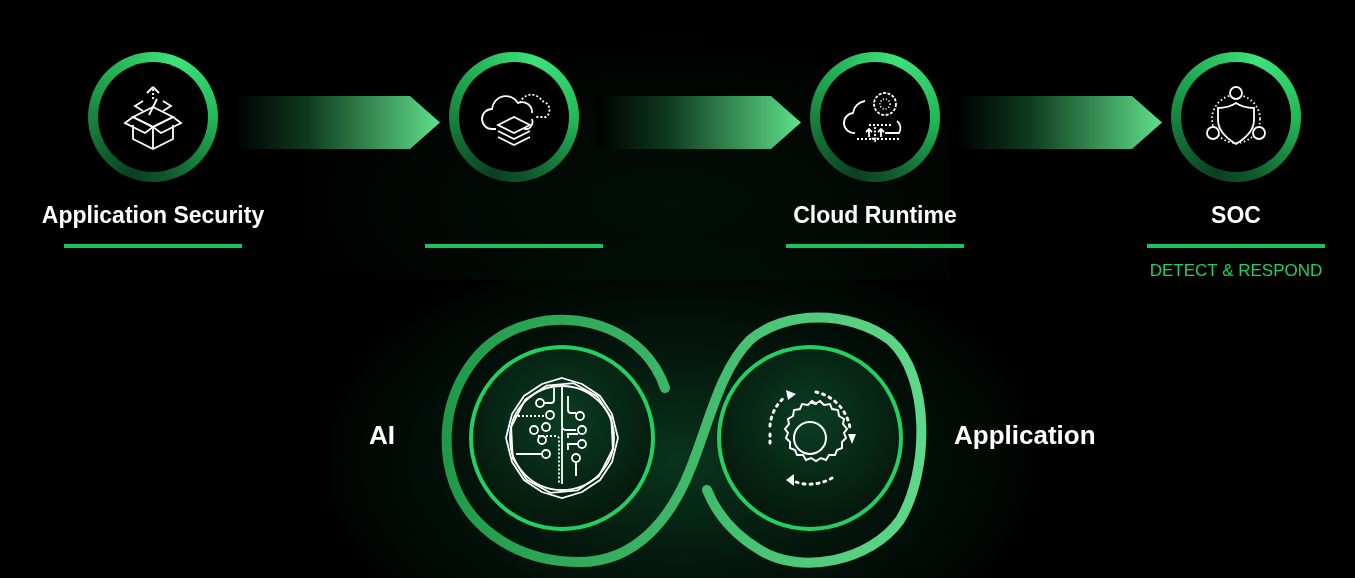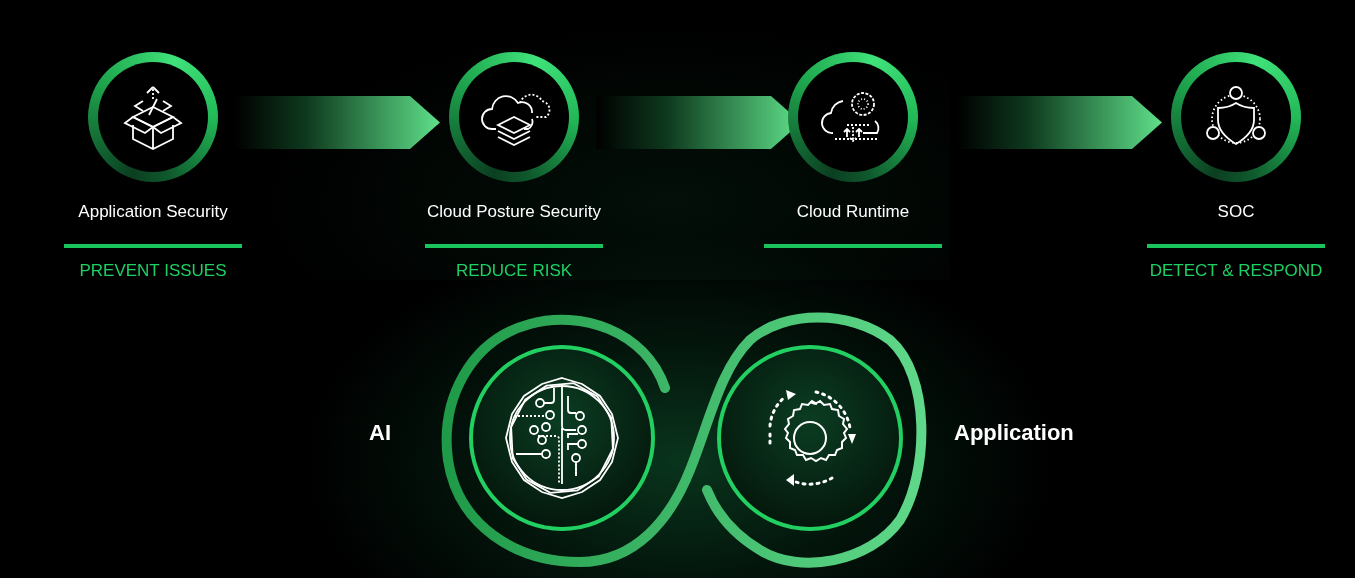--- a/index.html
+++ b/index.html
@@ -7,25 +7,25 @@
   .glow { position:absolute; left:300px; top:230px; width:760px; height:420px;
           background: radial-gradient(ellipse at 50% 55%, rgba(12,70,38,0.75) 0%, rgba(6,40,22,0.55) 35%, rgba(0,0,0,0) 70%); }
   .glow2 { position:absolute; left:250px; top:20px; width:700px; height:260px;
           background: radial-gradient(ellipse at 60% 70%, rgba(6,30,16,0.5) 0%, rgba(0,0,0,0) 70%); }
   .stage { position:absolute; top:52px; width:300px; height:240px; }
   .ring { position:absolute; left:50%; top:0; width:130px; height:130px; margin-left:-65px; border-radius:50%;
           background: conic-gradient(from 200deg, #0b3f21, #1fa84f 30%, #3fe27a 50%, #22b857 70%, #0f5a2d 90%, #0b3f21);
           }
   .ring::after { content:""; position:absolute; left:10px; top:10px; right:10px; bottom:10px; border-radius:50%; background:#000; }
   .ring svg { position:absolute; left:25px; top:25px; width:80px; height:80px; z-index:2; }
-  .title { position:absolute; top:150px; left:0; width:300px; text-align:center; color:#fff; font-weight:normal; font-size:17px; }
+  .title { position:absolute; top:150px; left:0; width:300px; text-align:center; color:#fff; font-weight:bold; font-size:23px; }
   .underline { position:absolute; top:192px; left:50%; margin-left:-89px; width:178px; height:4px; background:#19c45c; }
   .subtitle { position:absolute; top:209px; left:0; width:300px; text-align:center; color:#1dd063; font-size:17px; }
   .arrow { position:absolute; top:96px; width:205px; height:53px; }
-  .bottom-label { position:absolute; color:#fff; font-weight:bold; font-size:22px; }
+  .bottom-label { position:absolute; color:#fff; font-weight:bold; font-size:26px; }
 </style>
 </head>
 <body>
 
 <div class="glow"></div>
 <div class="glow2"></div>
 
 <svg class="arrow" style="left:235px" viewBox="0 0 205 53">
   <defs>
       <linearGradient id="ag" x1="0" x2="1" y1="0" y2="0">
@@ -49,39 +49,36 @@
       <path d="M40 10 l-6 6 M40 10 l6 6"></path>
       <path d="M40 12 v12" stroke-dasharray="2 2"></path>
       <path d="M30 24 l-8 5 l8 5 M50 24 l8 5 l-8 5 M44 22 l-8 16"></path>
       <path d="M20 40 l20 -10 l20 10 l-20 10 z"></path>
       <path d="M12 46 l8 -6 l20 10 l-8 6 z M68 46 l-8 -6 l-20 10 l8 6 z"></path>
       <path d="M20 48 v14 l20 10 l20 -10 v-14 M40 50 v22"></path>
     </svg>
   </div>
   <div class="title">Application Security</div>
   <div class="underline"></div>
-  <div class="subtitle">PREVENT ISSUES</div>
 </div>
 
 <div class="stage" style="left:364px">
   <div class="ring">
     <svg viewBox="0 0 80 80" fill="none" stroke="#fff" stroke-width="1.8">
       <path d="M22 52 h-4 a10 10 0 0 1 0 -20 a14 14 0 0 1 26 -6 a10 10 0 0 1 14 10 M58 42 a8 8 0 0 1 -4 10 h-4"></path>
       <path d="M46 26 a12 12 0 0 1 22 -2 a9 9 0 0 1 4 16 h-10" stroke-dasharray="2 2"></path>
       <path d="M24 48 l16 -8 l16 8 l-16 8 z"></path>
       <path d="M24 54 l16 8 l16 -8"></path>
       <path d="M24 60 l16 8 l16 -8"></path>
     </svg>
   </div>
-  <div class="title">Cloud Posture Security</div>
   <div class="underline"></div>
-  <div class="subtitle">REDUCE RISK</div>
 </div>
 
-<div class="stage" style="left:703px">
+<div class="stage" style="left:725px">
   <div class="ring">
     <svg viewBox="0 0 80 80" fill="none" stroke="#fff" stroke-width="1.8">
       <path d="M20 56 a10 10 0 0 1 -2 -20 a14 14 0 0 1 12 -12"></path>
       <path d="M62 44 a9 9 0 0 1 2 12 h-14"></path>
       <circle cx="50" cy="27" r="11" stroke-dasharray="3 1.5"></circle>
       <circle cx="50" cy="27" r="5" stroke-dasharray="1 2"></circle>
       <path d="M34 48 h22" stroke-dasharray="2 2"></path>
       <path d="M22 62 h44" stroke-dasharray="2 2"></path>
       <path d="M34 60 v-8 m-3 3 l3 -3 l3 3 M46 60 v-8 m-3 3 l3 -3 l3 3"></path>
       <path d="M40 50 v14 m-3 -3 l3 3 l3 -3" stroke-dasharray="2 1.5"></path>

